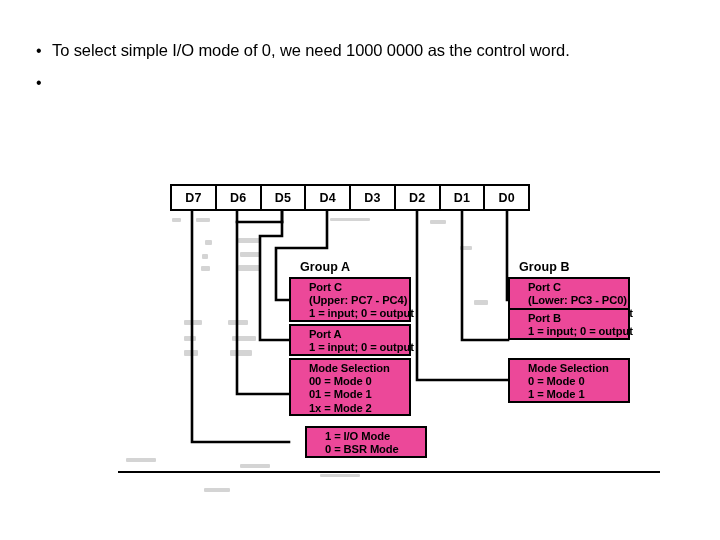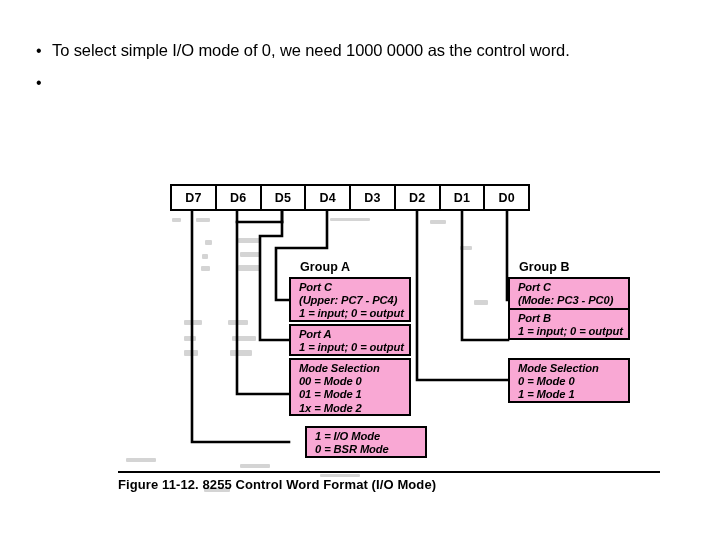--- a/index.html
+++ b/index.html
@@ -91,23 +91,22 @@
     white-space: nowrap;
   }
   #group-a-label { left: 300px; top: 92px; }
   #group-b-label { left: 519px; top: 92px; text-align: center; }
 
   
   .desc-box {
     position: absolute;
     border: 2px solid #000;
     box-sizing: border-box;
-    background: #f9a8d4;
-    padding: 2px 4px 3px 8px;
-    font-style: italic;
+    background: #ec4899;
+    padding: 2px 4px 3px 18px;
   }
   .desc-line {
     display: block;
     font-size: 11.2px;
     font-weight: bold;
     line-height: 13.2px;
     white-space: nowrap;
     letter-spacing: -0.1px;
   }
 
@@ -243,31 +242,30 @@
     <span class="desc-line">1x = Mode 2</span>
   </div>
 
   <div class="desc-box" id="boxA-iomode">
     <span class="desc-line">1 = I/O Mode</span>
     <span class="desc-line">0 = BSR Mode</span>
   </div>
 
   <div class="desc-box" id="boxB-portc">
     <span class="desc-line">Port C</span>
-    <span class="desc-line">(Mode: PC3 - PC0)</span>
+    <span class="desc-line">(Lower: PC3 - PC0)</span>
     <span class="desc-line">1 = input; 0 = output</span>
   </div>
 
   <div class="desc-box" id="boxB-portb">
     <span class="desc-line">Port B</span>
     <span class="desc-line">1 = input; 0 = output</span>
   </div>
 
   <div class="desc-box" id="boxB-mode">
     <span class="desc-line">Mode Selection</span>
     <span class="desc-line">0 = Mode 0</span>
     <span class="desc-line">1 = Mode 1</span>
   </div>
 
   <div id="caption-rule"></div>
-  <div id="figure-caption">Figure 11-12. 8255 Control Word Format (I/O Mode)</div>
 
 </div>
 
 </body></html>

